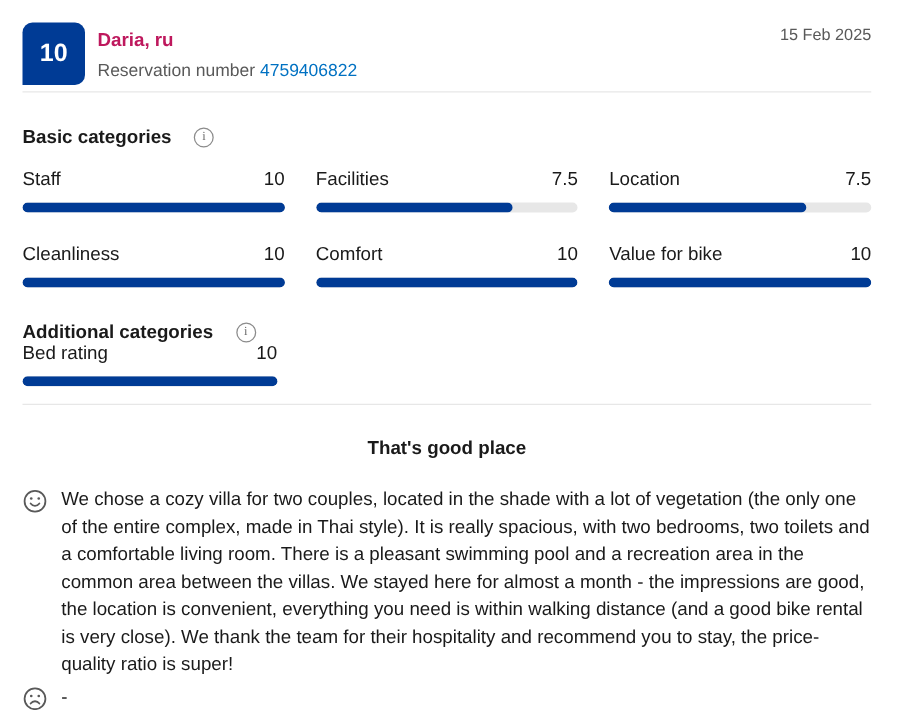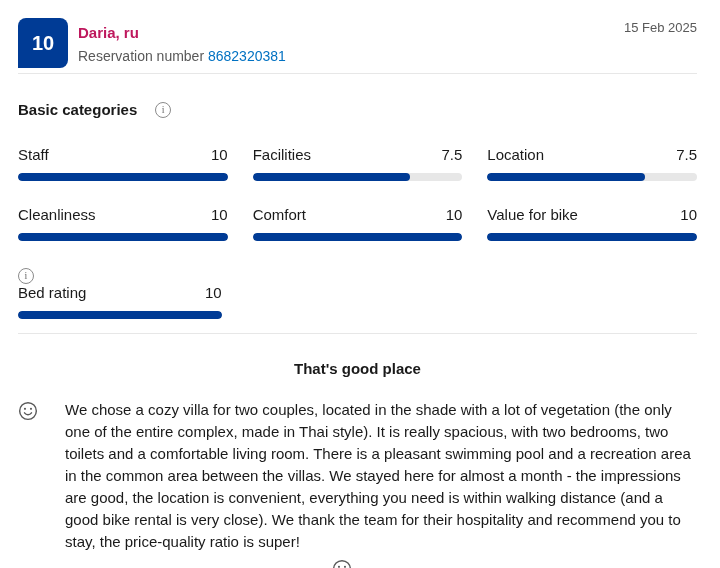--- a/index.html
+++ b/index.html
@@ -39,55 +39,55 @@
   
   .section-title-row { display: flex; align-items: center; gap: 18px; margin-top: 27px; }
   .section-title { font-size: 15px; font-weight: bold; color: #1a1a1a; }
   .info-icon {
     width: 16px; height: 16px; border: 1px solid #8b8b8b; border-radius: 50%;
     color: #6b6b6b; font-size: 10px; font-family: "Liberation Serif", serif;
     display: inline-flex; align-items: center; justify-content: center;
     cursor: pointer; line-height: 1;
   }
   .cat-grid {
-    margin-top: 28px;
+    margin-top: 17px;
     display: grid;
     grid-template-columns: repeat(3, 1fr);
     column-gap: 34px;
     row-gap: 21px;
     gap: 25px;
   }
   .cat-cell { }
   .cat-label-row { display: flex; justify-content: space-between; align-items: baseline; font-size: 15px; }
   .cat-label { color: #1a1a1a; }
   .cat-value { color: #1a1a1a; }
   .cat-bar-track {
     margin-top: 10px; height: 8px; border-radius: 4px;
     background: #e7e7e7; overflow: hidden;
   }
   .cat-bar-fill { height: 100%; border-radius: 4px; background: #003b95; width: 0; }
   .single-col { width: calc((100% - 68px) / 3); }
 
   
   .review-title { font-size: 15px; font-weight: bold; margin-top: 26px; text-align: center; }
-  .review-item { display: flex; gap: 27px; margin-top: 22px; justify-content: center; }
+  .review-item { display: flex; gap: 11px; margin-top: 22px; }
   .review-item.neg { margin-top: 4px; }
   .face-icon { flex: 0 0 auto; padding-top: 2px; }
   .review-text { font-size: 15px; line-height: 1.47; color: #1a1a1a; }
 </style>
 </head>
 <body>
 
 <div class="card">
 
   <div class="header">
     <div class="score-badge">10</div>
     <div class="guest-block">
       <div class="guest-name">Daria, ru</div>
-      <div class="res-line"><span>Reservation number </span><a class="res-link">8682320381</a></div>
+      <div class="res-line"><span>Reservation number </span><a class="res-link">4759406822</a></div>
     </div>
     <div class="review-date">15 Feb 2025</div>
   </div>
 
   <hr class="divider div1">
 
   <div class="section-title-row">
     <span class="section-title">Basic categories</span>
     <span class="info-icon">i</span>
   </div>
@@ -143,20 +143,21 @@
         <span class="cat-label">Value for bike</span>
         <span class="cat-value">10</span>
       </div>
       <div class="cat-bar-track">
           <div class="cat-bar-fill" style="width: 100%;"></div>
         </div>
     </div>
   </div>
 
   <div class="section-title-row">
+    <span class="section-title">Additional categories</span>
     <span class="info-icon">i</span>
   </div>
 
   <div class="cat-cell single-col" style="">
     <div class="cat-label-row">
       <span class="cat-label">Bed rating</span>
       <span class="cat-value">10</span>
     </div>
     <div class="cat-bar-track">
         <div class="cat-bar-fill" style="width: 100%;"></div>

